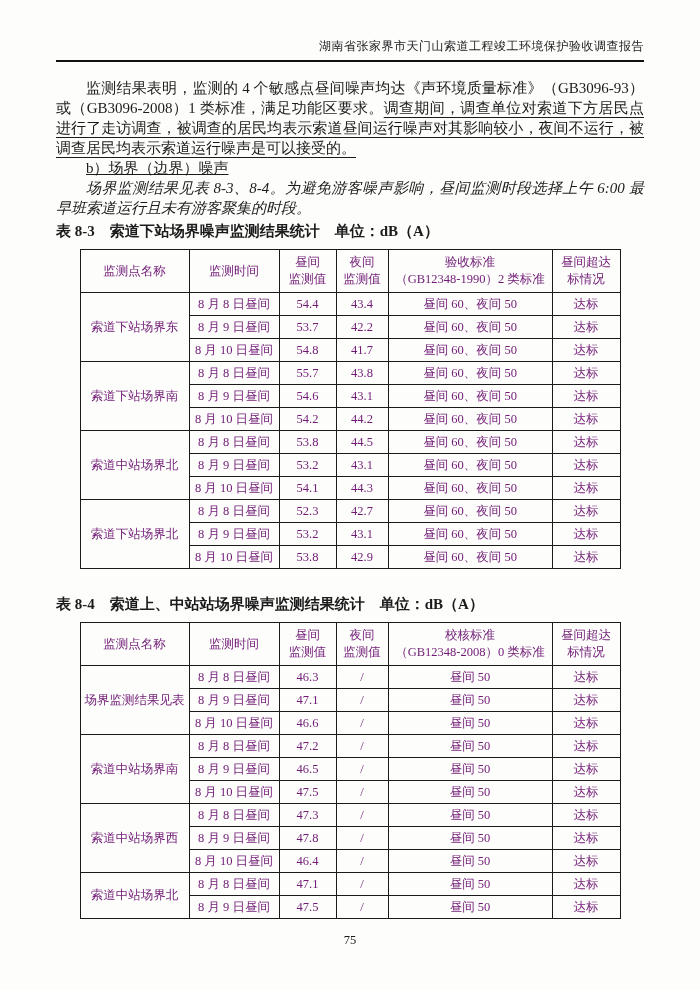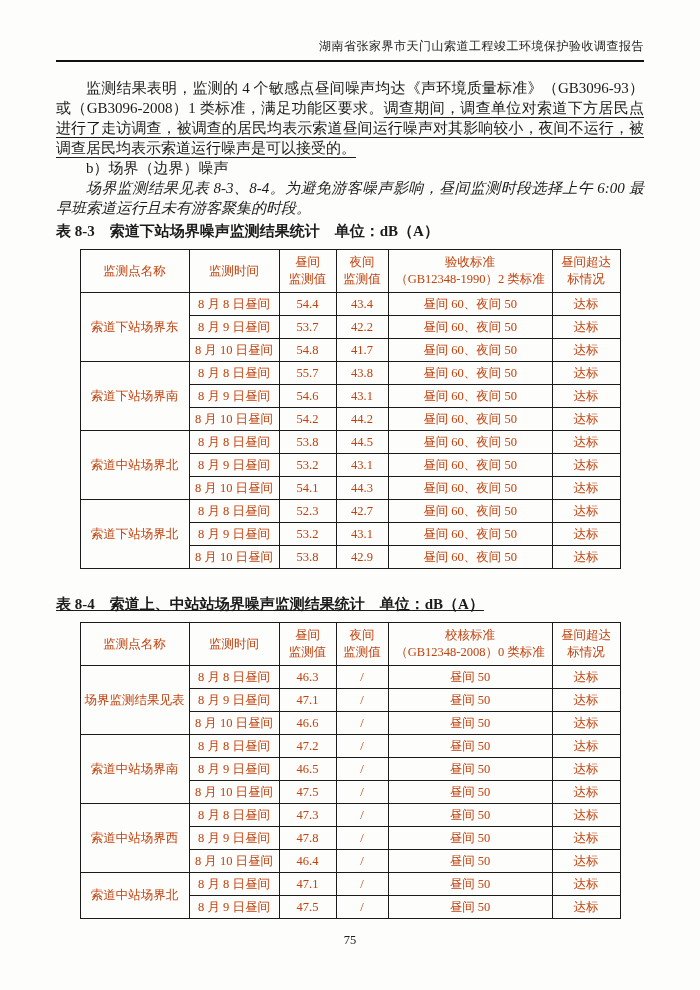--- a/index.html
+++ b/index.html
@@ -19,41 +19,41 @@
   .header-rule { border: none; border-top: 2px solid #111; margin: 5px 0 0 0; }
 
   
   .para {
     font-size: 15px;
     line-height: 20px;
     text-align: justify;
     margin: 0;
   }
   .p1 { margin-top: 16px; text-indent: 2em; }
-  .subhead { margin-top: 0; text-indent: 2em; }
+  .subhead { margin-top: 0; text-indent: 2em; text-decoration: underline; }
   .p3 { margin-top: 0; text-indent: 2em; font-style: italic; }
   .u { text-decoration: underline; text-underline-offset: 4px; text-decoration-thickness: 1.4px; }
 
   
   .table-title {
     text-align: left;
     font-weight: bold;
     font-size: 15px;
     margin: 4px 0 6px 0;
   }
-  .t2-title { margin-top: 26px; text-decoration: underline; }
+  .t2-title { margin-top: 26px; }
 
   
   table.noise {
     border-collapse: collapse;
     table-layout: fixed;
     width: 540px;
     margin: 8px auto;
     font-size: 12.5px;
-    color: #c2410c;
+    color: #701a75;
   }
   table.noise th, table.noise td {
     border: 1px solid #1a1a1a;
     text-align: center;
     vertical-align: middle;
     padding: 1px 2px;
     overflow: hidden;
   }
   table.noise th {
     font-weight: normal;

